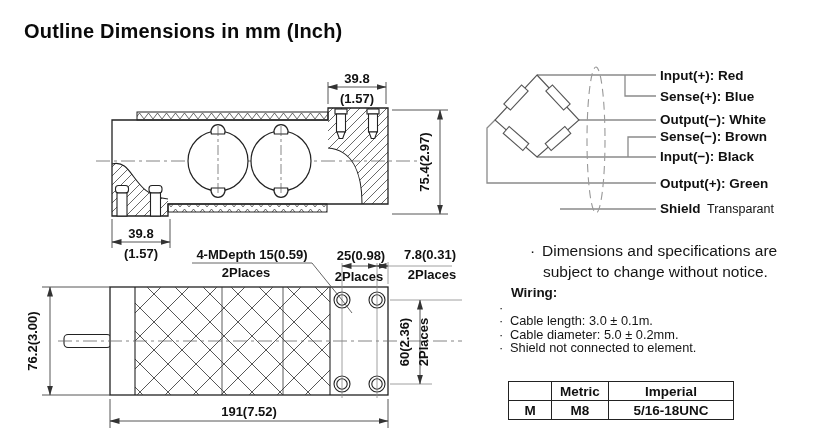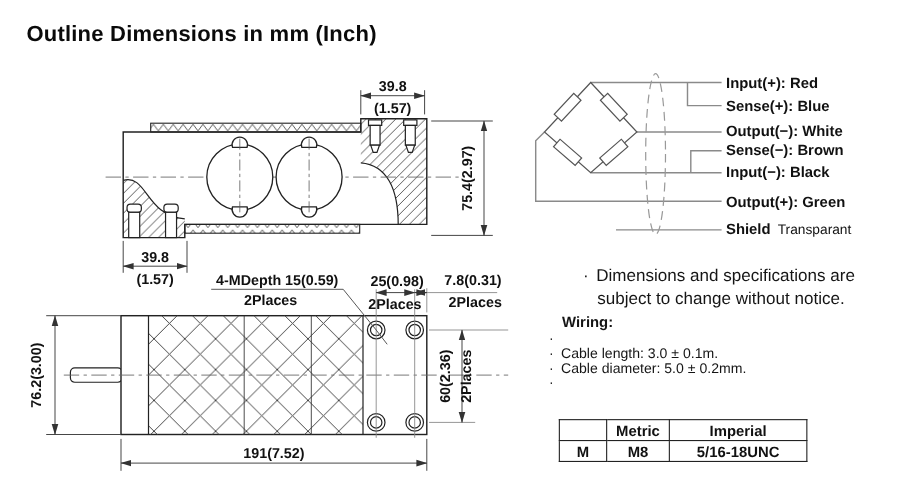--- a/index.html
+++ b/index.html
@@ -245,20 +245,21 @@
   <div class="w-line">
         <span class="w-bullet">·</span>
         <span>Cable length: 3.0 ± 0.1m.</span>
       </div>
   <div class="w-line">
         <span class="w-bullet">·</span>
         <span>Cable diameter: 5.0 ± 0.2mm.</span>
       </div>
   <div class="w-line">
         <span class="w-bullet">·</span>
+        <span>Shield not connected to element.</span>
       </div>
 </div>
 
 <table class="thread-table">
   <tbody>
     <tr>
       <th class="c1"></th>
       <th class="c2">Metric</th>
       <th class="c3">Imperial</th>
     </tr>

